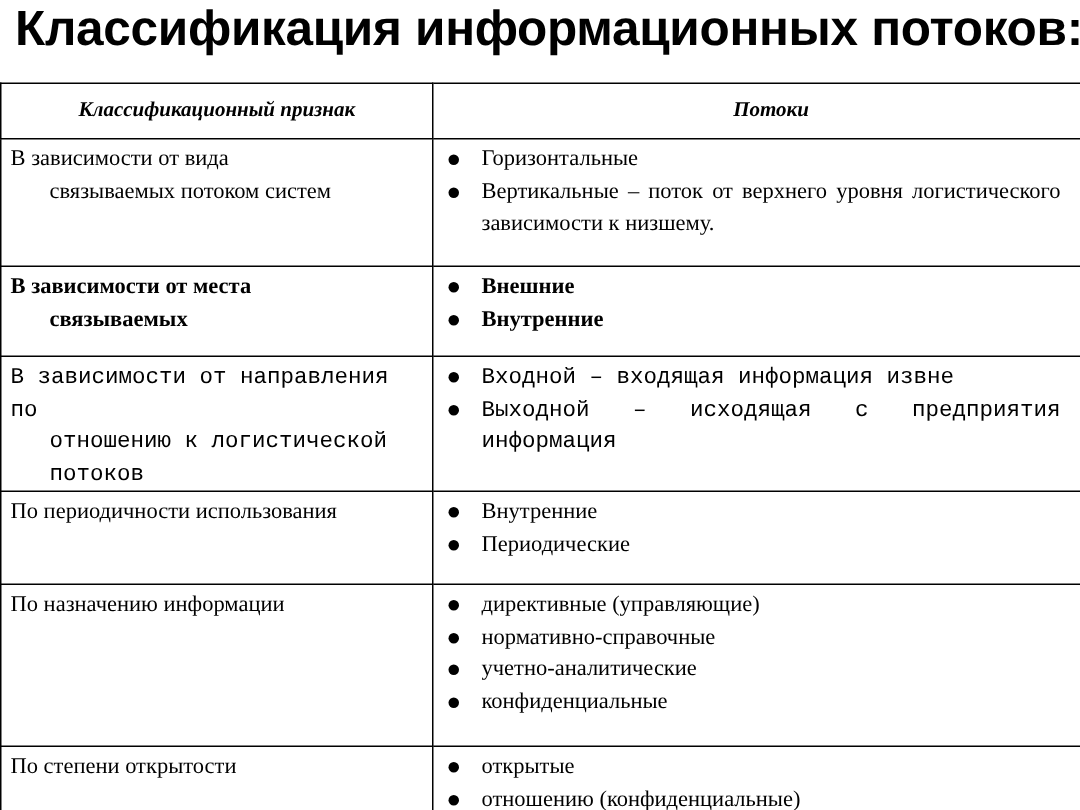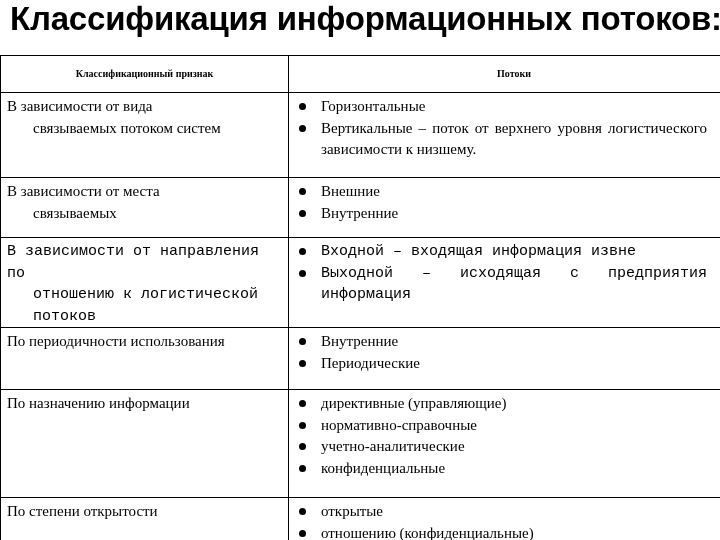--- a/index.html
+++ b/index.html
@@ -36,25 +36,26 @@
     font-size: 15px;
     line-height: 21.5px;
   }
   .tbl td, .tbl th {
     border: 1px solid #000;
     vertical-align: top;
     padding: 0;
   }
   .tbl .c1 { width: 288px; }
   .tbl th {
+    font-style: italic;
     font-weight: bold;
     text-align: center;
     height: 36px;
     vertical-align: middle;
-    font-size: 10px;
+    font-size: 14px;
   }
   .crit {
     padding: 3px 6px 0 6px;
   }
   .crit .line1 { display: block; }
   .crit .cont { display: block; padding-left: 26px; }
   .flows {
     list-style: none;
     margin: 0;
     padding: 3px 10px 0 0;
@@ -69,21 +70,21 @@
   .flows li .bullet {
     position: absolute;
     left: 10px;
     top: 7px;
     width: 7px;
     height: 7px;
     border-radius: 50%;
     background: #000;
   }
   .row-1 td { height: 84px; margin-left: 14px; }
-  .row-2 td { height: 59px; }
+  .row-2 td { height: 59px; font-weight: bold; }
   .row-3 td { height: 72px; font-family: Liberation Mono, monospace; }
   .row-4 td { height: 61px; }
   .row-5 td { height: 107px; }
   .row-6 td { height: 70px; border-bottom: none; }
 </style>
 </head>
 <body>
 
 <div class="title">Классификация информационных потоков:</div>
 

